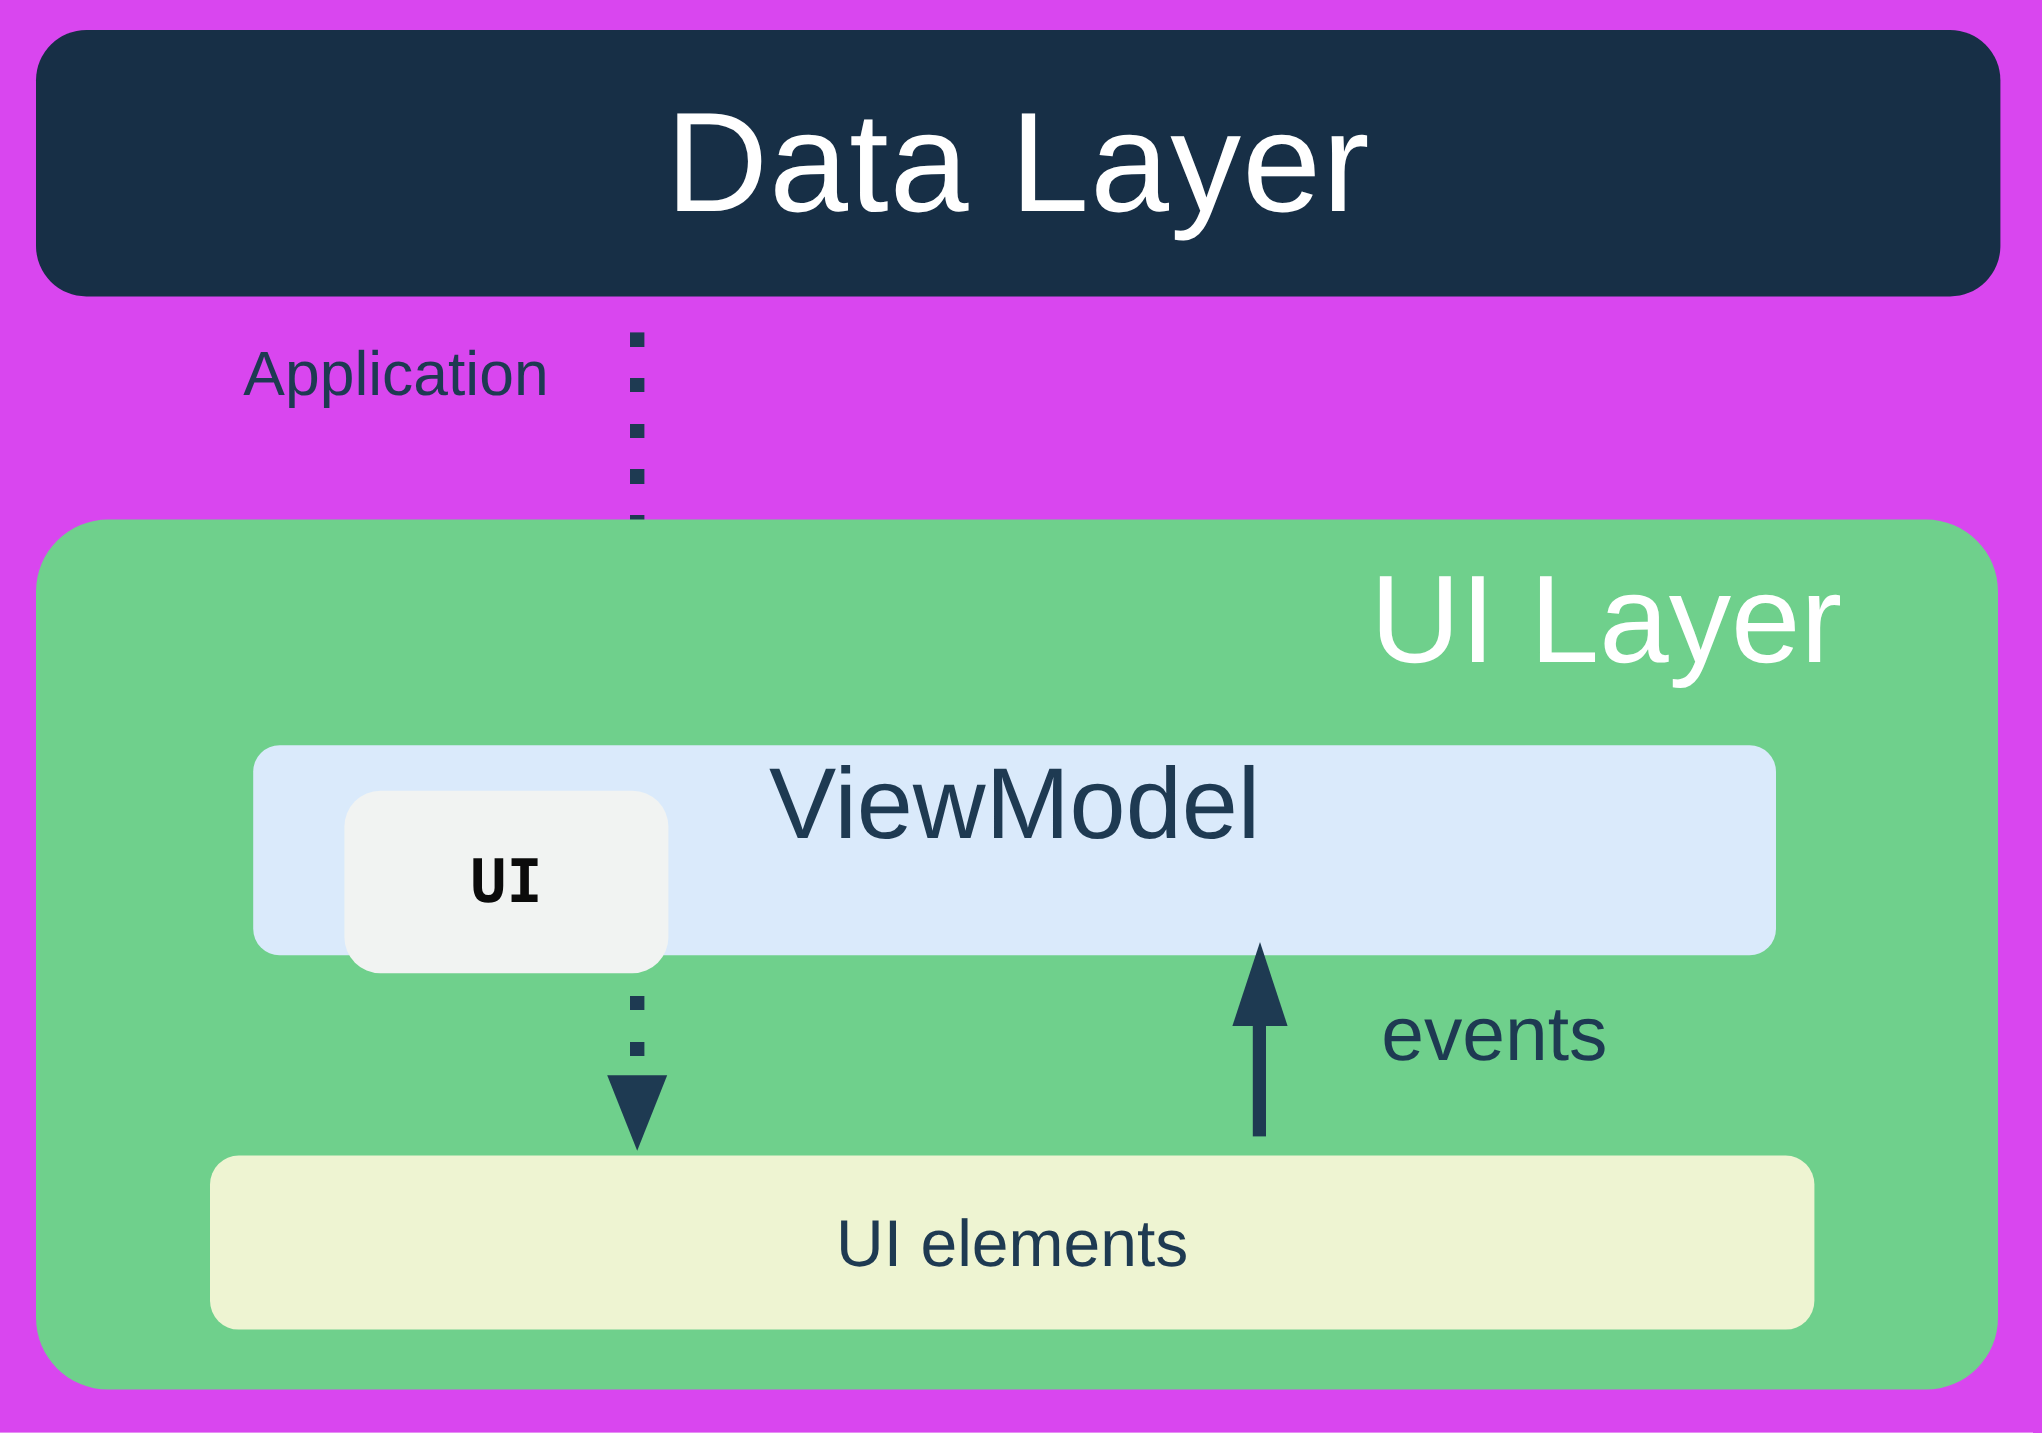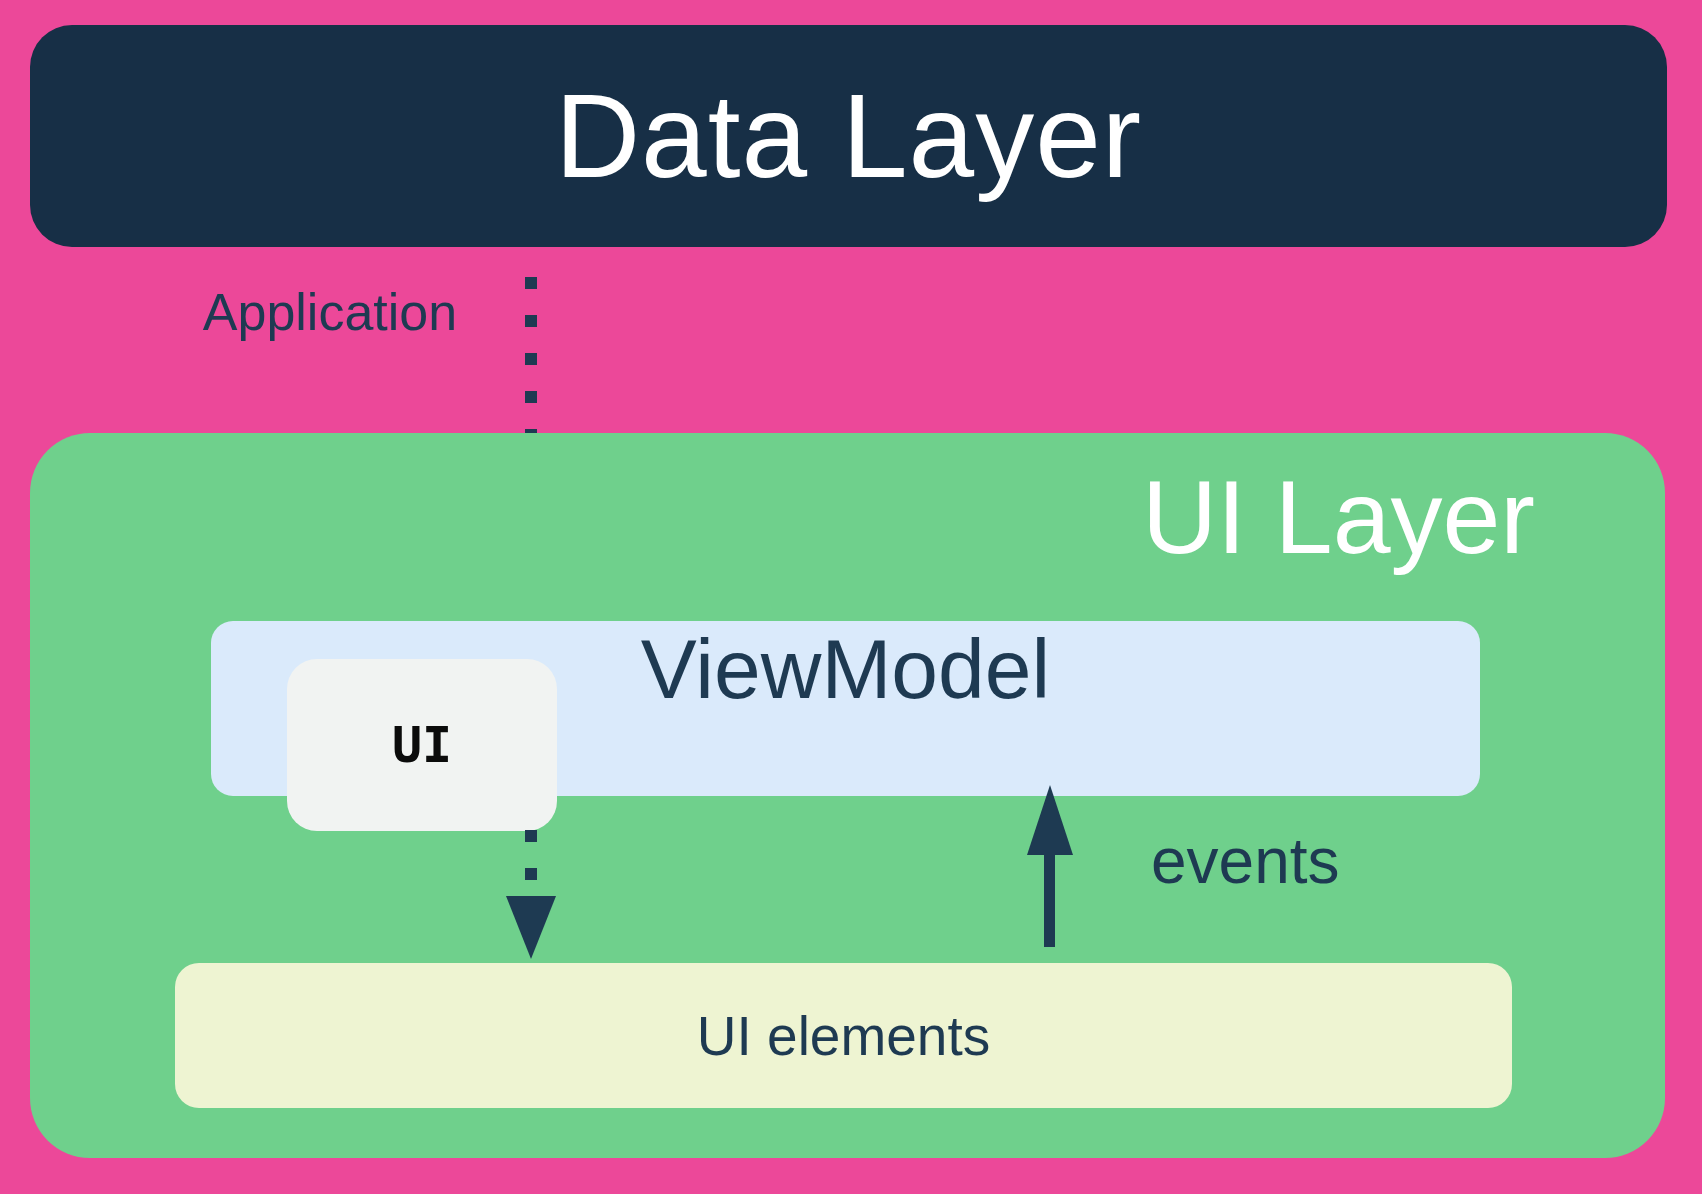--- a/index.html
+++ b/index.html
@@ -10,21 +10,21 @@
     --pale-yellow:#EEF4D2;
     --state-gray:#F1F3F2;
     --white-text:#FFFFFF;
   }
   *{box-sizing:border-box;margin:0;padding:0;}
   html,body{background:#FFFFFF;}
   body{font-family:"Liberation Sans", sans-serif;}
   .canvas{
     position:relative;
     width:1702px;height:1194px;
-    background:#ec4899;
+    background:#d946ef;
     overflow:hidden;
     text-decoration:underline;
   }
   
   .data-layer{
     position:absolute;left:30px;top:25px;width:1637px;height:222px;
     background:var(--navy-box);
     border-radius:42px;
     display:flex;align-items:center;justify-content:center;
   }
@@ -75,21 +75,21 @@
     background:var(--light-blue);
     border-radius:22px;
     display:flex;align-items:flex-start;justify-content:center;
   }
   .viewmodel-label{
     color:var(--navy-text);
     font-size:84px;
   }
   
   .ui-state{
-    position:absolute;left:287px;top:659px;width:270px;height:172px;
+    position:absolute;left:287px;top:659px;width:270px;height:152px;
     background:var(--state-gray);
     border-radius:30px;
     display:flex;flex-direction:column;align-items:center;justify-content:center;
     font-family:"DejaVu Sans Mono", monospace;
     font-weight:bold;
     color:#0B0B0B;
     font-size:50px;line-height:66px;
     text-align:center;
   }
   

